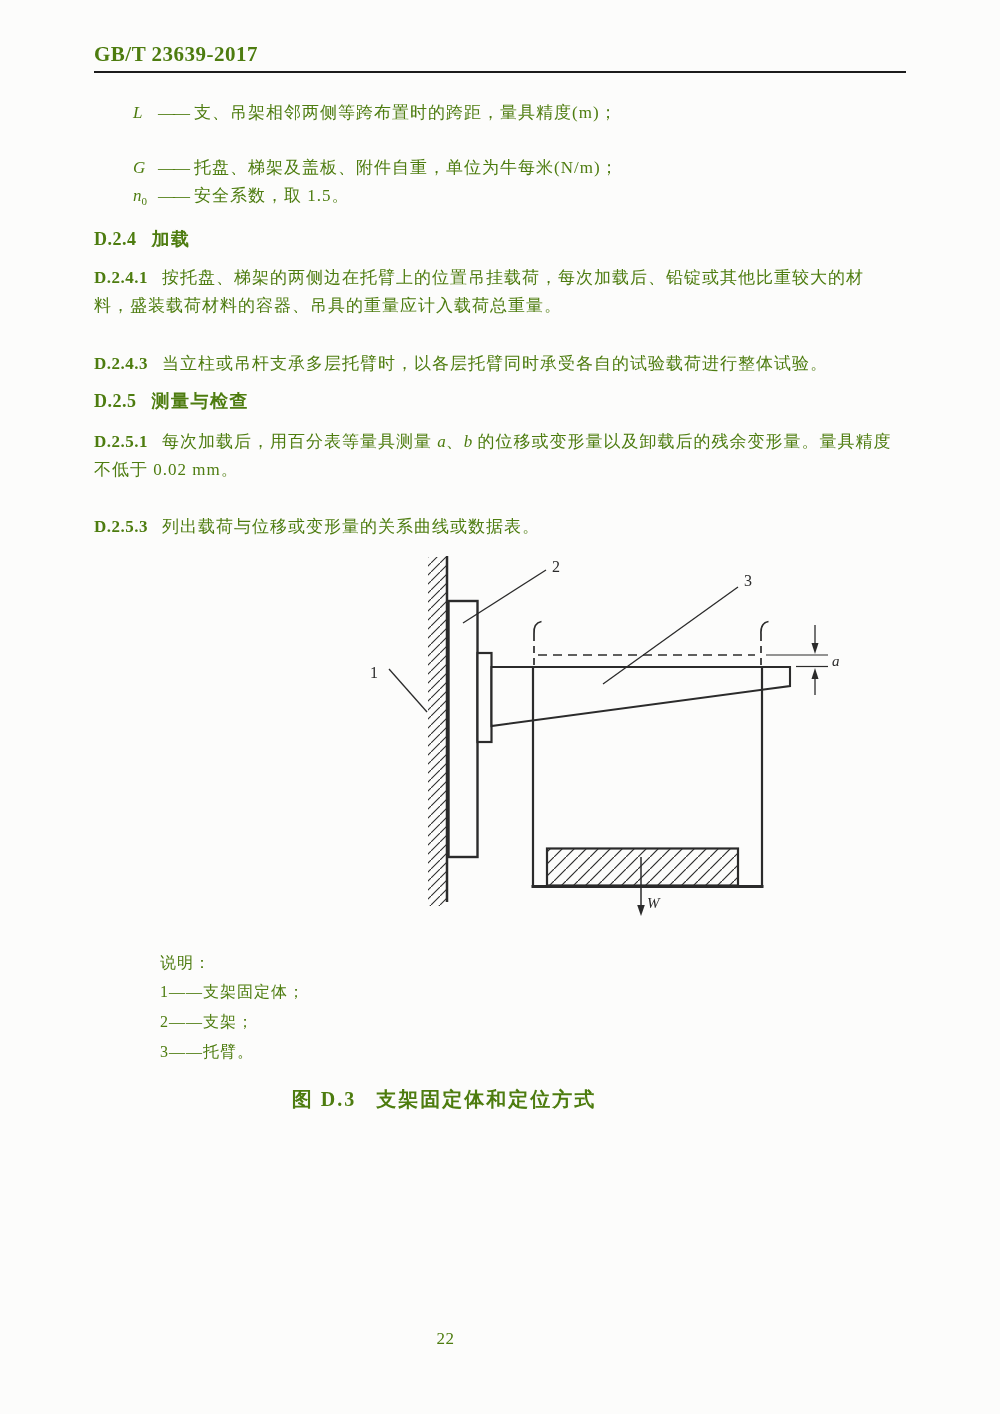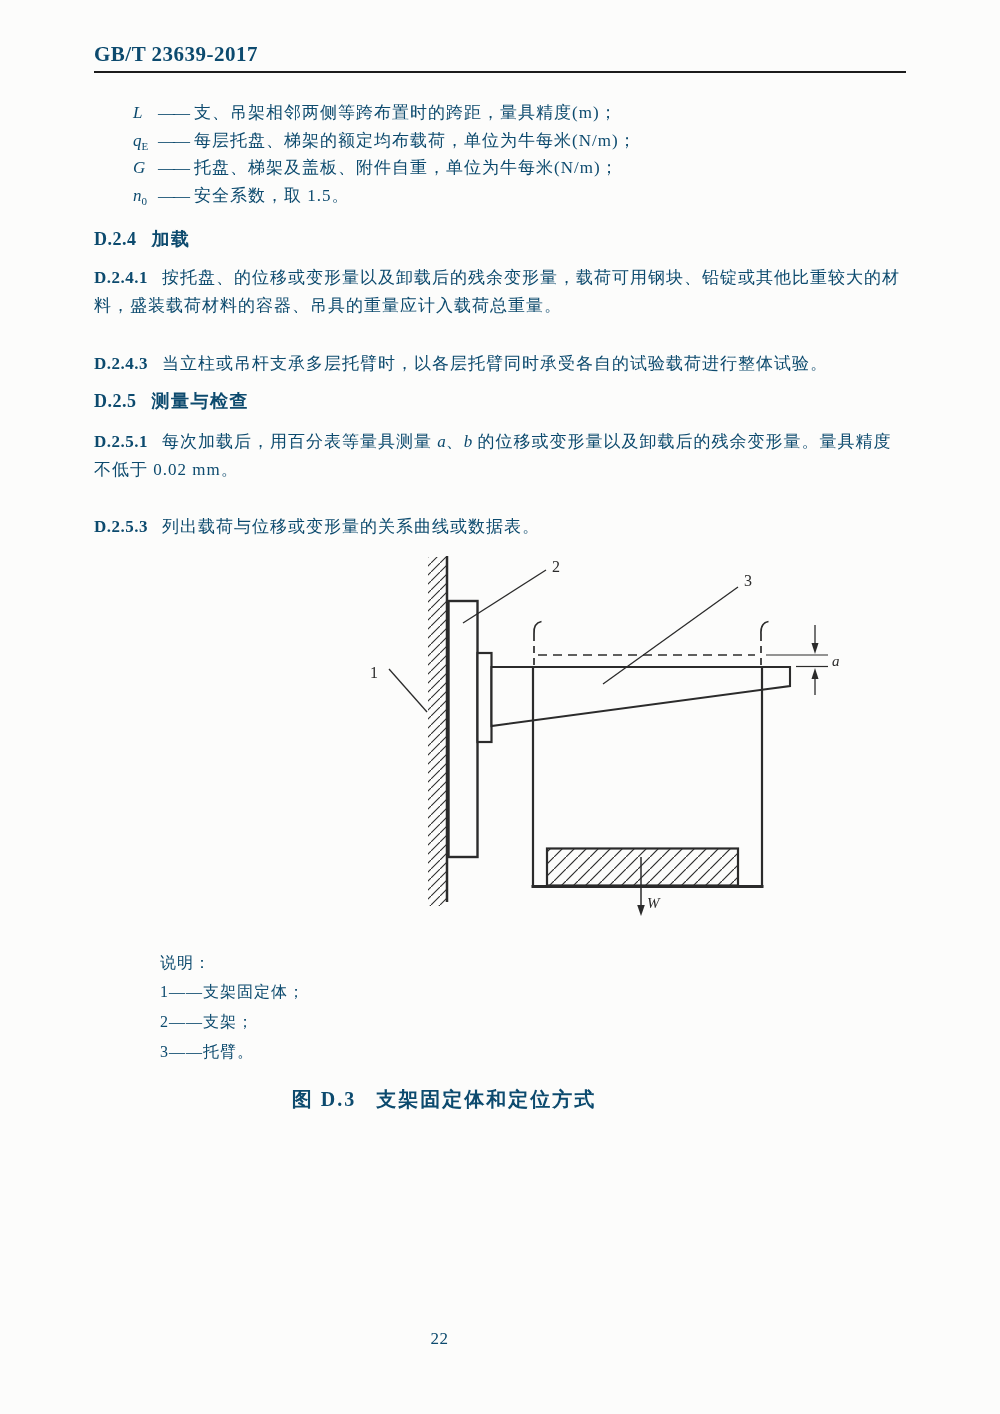--- a/index.html
+++ b/index.html
@@ -2,67 +2,64 @@
 <html><head>
 <meta charset="utf-8">
 <style>
   html,body{margin:0;padding:0;}
   body{background:#ffffff;}
   .page{
     position:relative;
     width:1000px;height:1414px;
     background:#fcfcfb;
     font-family:"Liberation Serif","DejaVu Serif",serif;
-    color:#0c4a6e;
+    color:#4d7c0f;
     overflow:hidden;
   }
   .abs{position:absolute;white-space:nowrap;}
   .doc-code{left:94px;top:42px;font-size:21px;font-weight:bold;letter-spacing:.5px;}
   .head-rule{left:94px;top:71px;width:812px;height:2px;background:#1c1c1c;}
   .def-row{left:133px;font-size:17px;letter-spacing:1px;}
   .def-sym{display:inline-block;width:25px;font-style:italic;letter-spacing:0;font-size:17px;}
   .def-sym sub{font-style:normal;font-size:11px;letter-spacing:0;}
   .def-dash{display:inline-block;width:36px;letter-spacing:-2px;}
   .para{left:94px;font-size:17px;letter-spacing:1px;}
   .pn{font-weight:bold;margin-right:14px;letter-spacing:.5px;}
   .sec-head{left:94px;font-size:18px;font-weight:bold;letter-spacing:.5px;}
   .sec-title{margin-left:15px;letter-spacing:1.5px;}
   .ivar{font-style:italic;letter-spacing:0;}
   .legend{left:160px;font-size:16px;letter-spacing:1px;}
   .caption{left:0;width:888px;text-align:center;font-size:20px;font-weight:bold;letter-spacing:2px;}
   .cap-title{margin-left:20px;}
-  .page-num{left:6px;width:867px;text-align:center;font-size:17px;letter-spacing:.5px;}
+  .page-num{left:12px;width:867px;text-align:center;font-size:17px;letter-spacing:.5px;}
   svg text{font-family:"Liberation Serif","DejaVu Serif",serif;fill:#2b2b2b;}
 </style>
 </head>
 <body>
 
 <div class="page">
 
   <div class="abs doc-code">GB/T 23639-2017</div>
   <div class="abs head-rule"></div>
 
   <div class="abs def-row" style="top:101px;">
     <span class="def-sym"><span>L</span><sub></sub></span><span class="def-dash">——</span><span>支、吊架相邻两侧等跨布置时的跨距，量具精度(m)；</span>
   </div>
-  <div class="abs def-row" style="top:129px;">
-    <span class="def-sym"><span>q</span><sub>E</sub></span><span class="def-dash">——</span><span>每层托盘、梯架的额定均布载荷，单位为牛每米(N/m)；</span>
-  </div>
   <div class="abs def-row" style="top:156px;">
     <span class="def-sym"><span>G</span><sub></sub></span><span class="def-dash">——</span><span>托盘、梯架及盖板、附件自重，单位为牛每米(N/m)；</span>
   </div>
   <div class="abs def-row" style="top:184px;">
     <span class="def-sym"><span>n</span><sub>0</sub></span><span class="def-dash">——</span><span>安全系数，取 1.5。</span>
   </div>
 
   <div class="abs sec-head" style="top:227px;text-align:center;">
     <span>D.2.4</span><span class="sec-title">加载</span>
   </div>
   <div class="abs para" style="top:266px;">
-    <span class="pn">D.2.4.1</span><span>按托盘、的位移或变形量以及卸载后的残余变形量，载荷可用钢块、铅锭或其他比重较大的材</span>
+    <span class="pn">D.2.4.1</span><span>按托盘、梯架的两侧边在托臂上的位置吊挂载荷，每次加载后、铅锭或其他比重较大的材</span>
   </div>
   <div class="abs para" style="top:294px;">
     <span>料，盛装载荷材料的容器、吊具的重量应计入载荷总重量。</span>
   </div>
   <div class="abs para" style="top:352px;">
     <span class="pn">D.2.4.3</span><span>当立柱或吊杆支承多层托臂时，以各层托臂同时承受各自的试验载荷进行整体试验。</span>
   </div>
 
   <div class="abs sec-head" style="top:389px;">
     <span>D.2.5</span><span class="sec-title">测量与检查</span>

